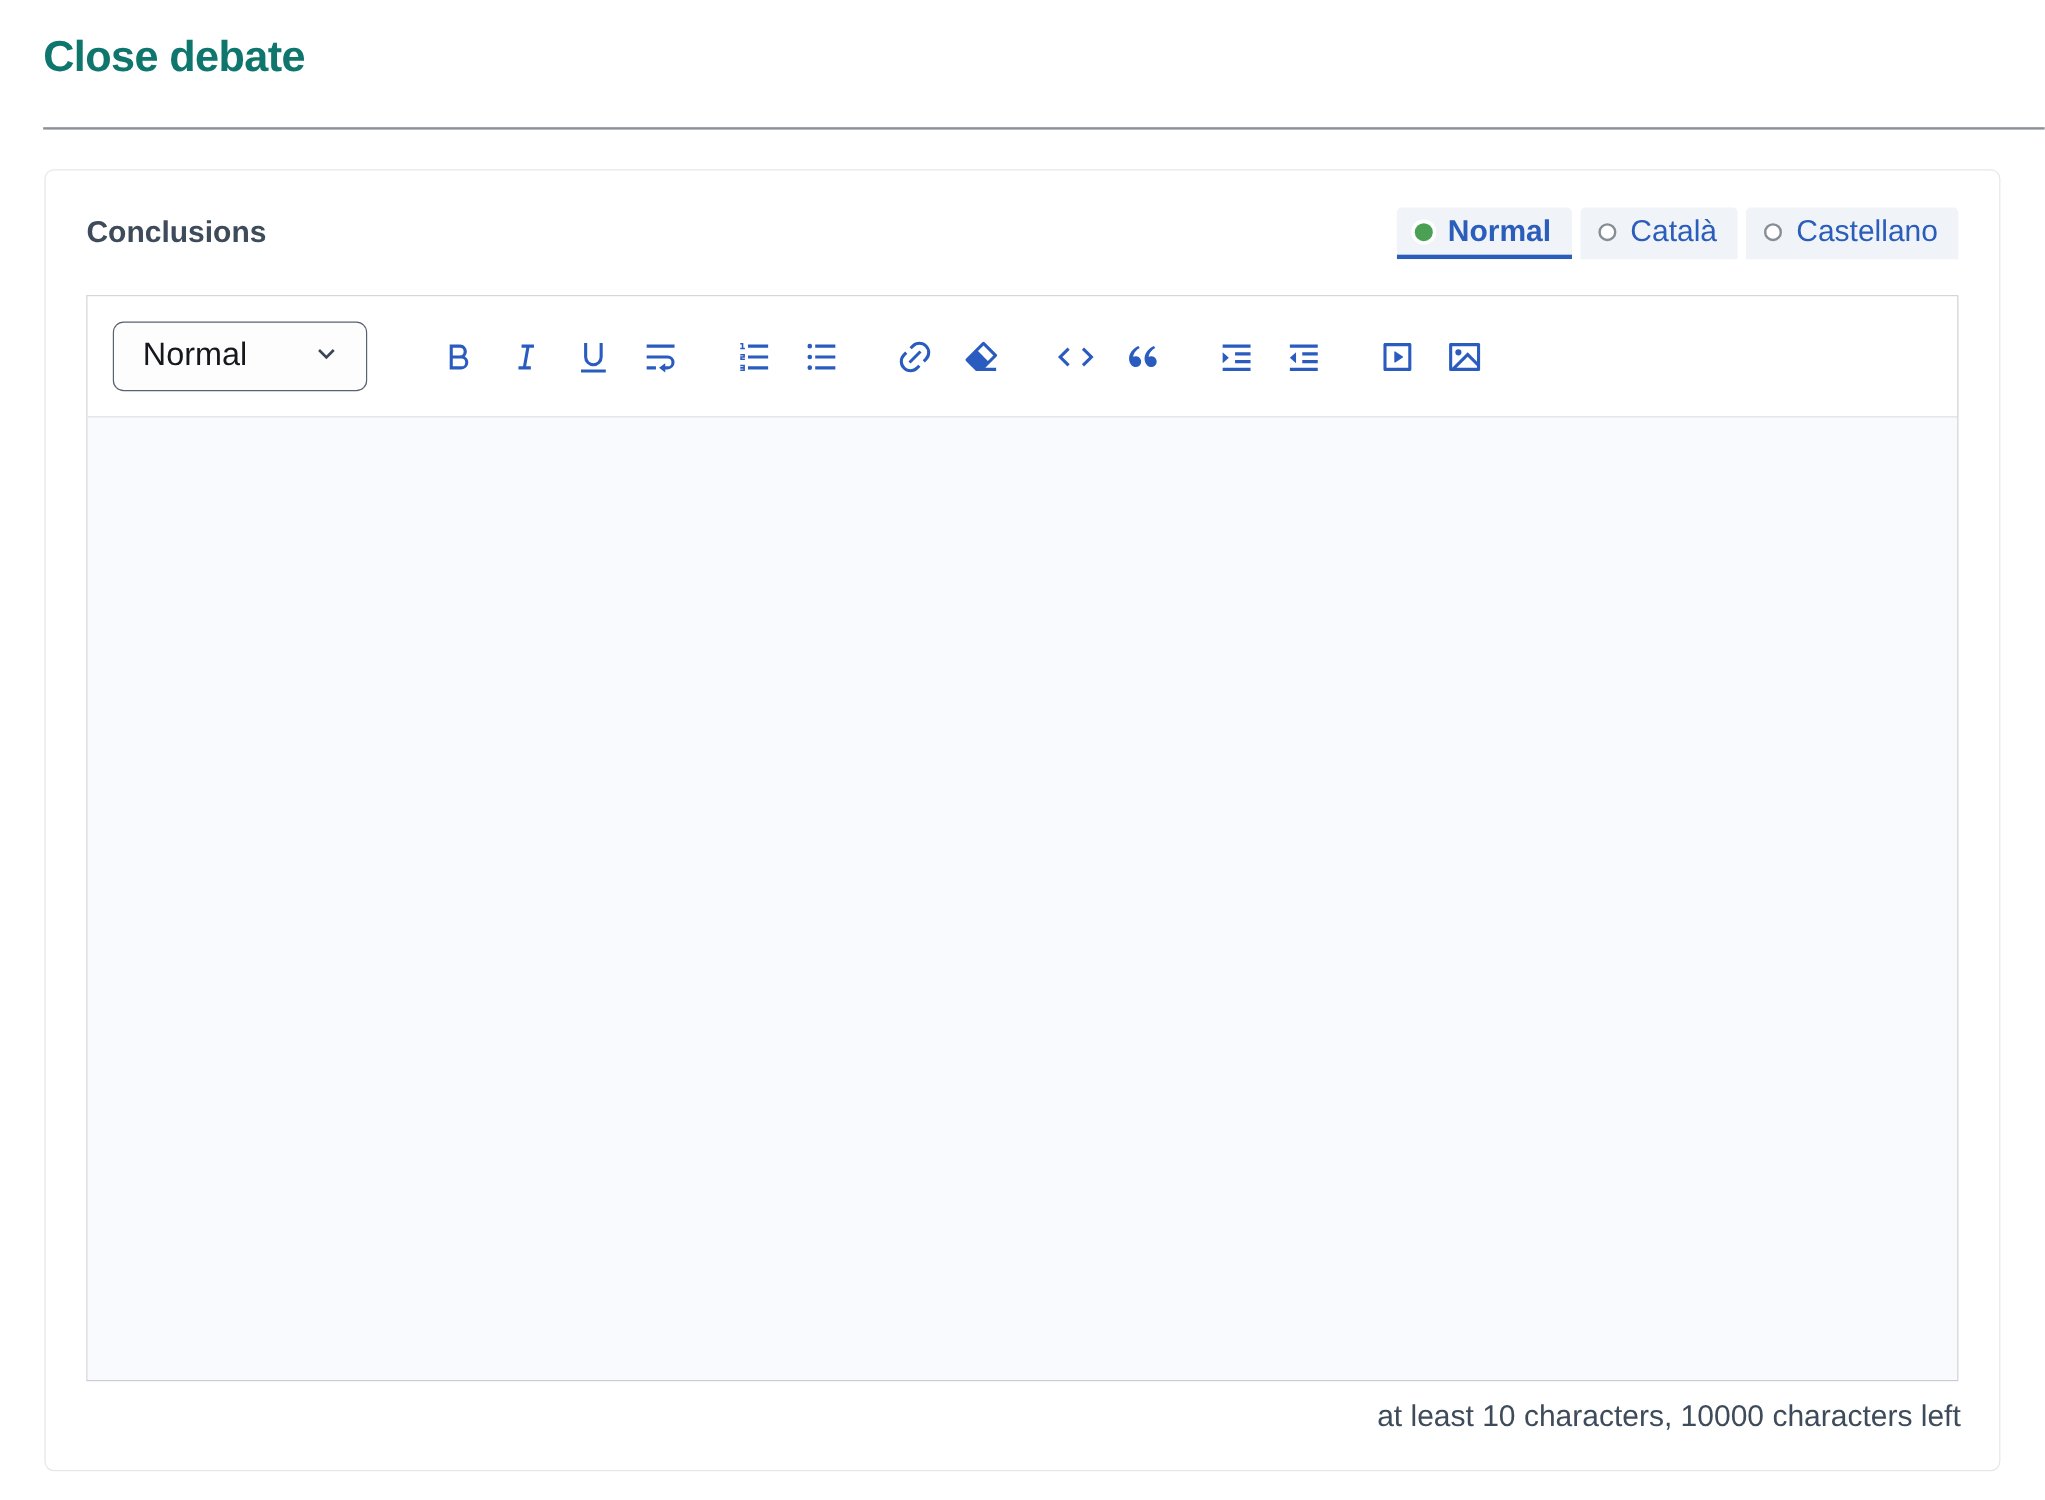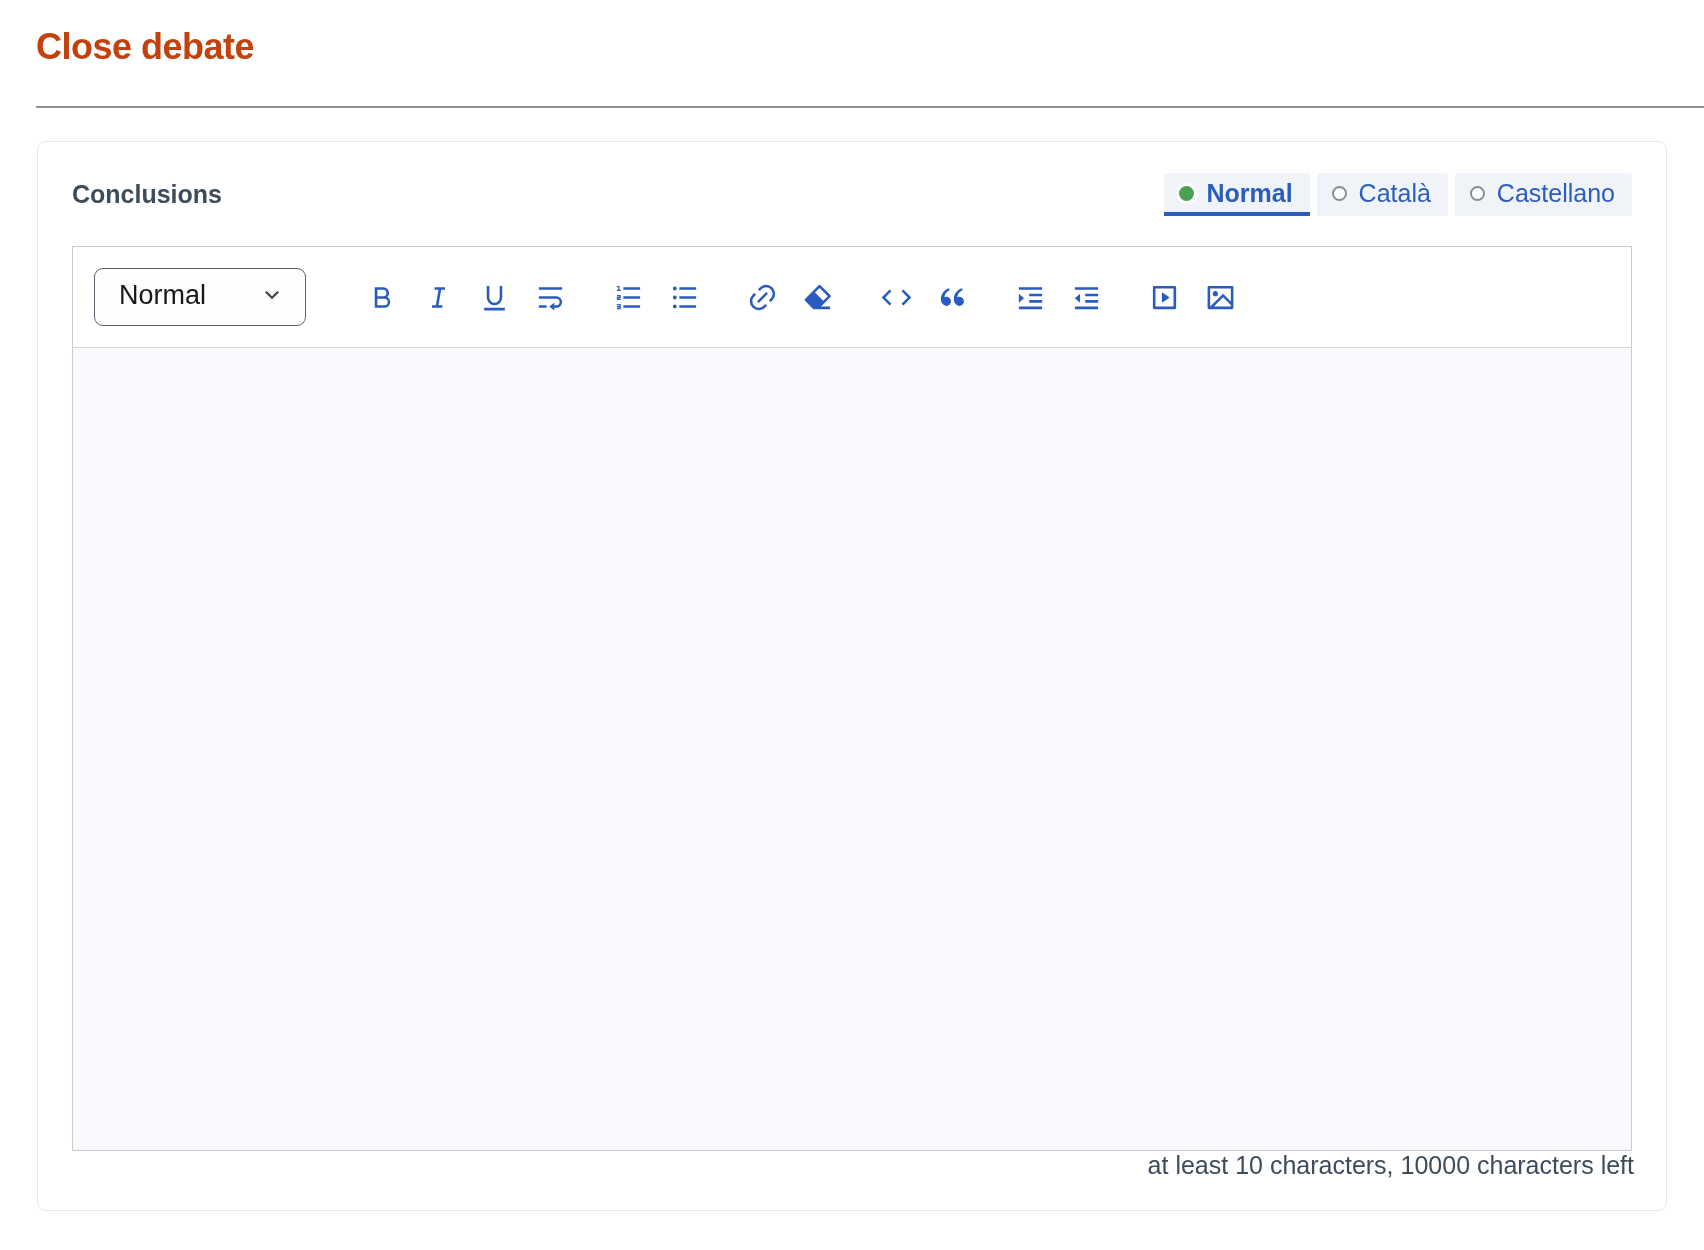--- a/index.html
+++ b/index.html
@@ -12,21 +12,21 @@
     color: #3f4b5a;
   }
   .page { width: 1704px; height: 1250px; }
 
   
   .page-title {
     margin: 26px 36px 0 36px;
     font-size: 36px;
     font-weight: 800;
     letter-spacing: -0.5px;
-    color: #c2410c;
+    color: #0f766e;
   }
   .page-divider {
     border: none;
     border-top: 2px solid #8b9097;
     margin: 38px 0 0 36px;
   }
 
   
   .card {
     margin: 33px 36px 0 37px;
@@ -132,20 +132,21 @@
   .editor-content {
     height: 802px;
     background: #f9fafd;
     outline: none;
     padding: 20px;
     font-size: 26px;
     color: #1a1a1a;
   }
 
   .helper-text {
+    margin-top: 15px;
     width: 1562px;
     text-align: right;
     font-size: 25px;
     color: #3e4b5a;
   }
 </style>
 </head>
 <body>
 
 <div class="page">

